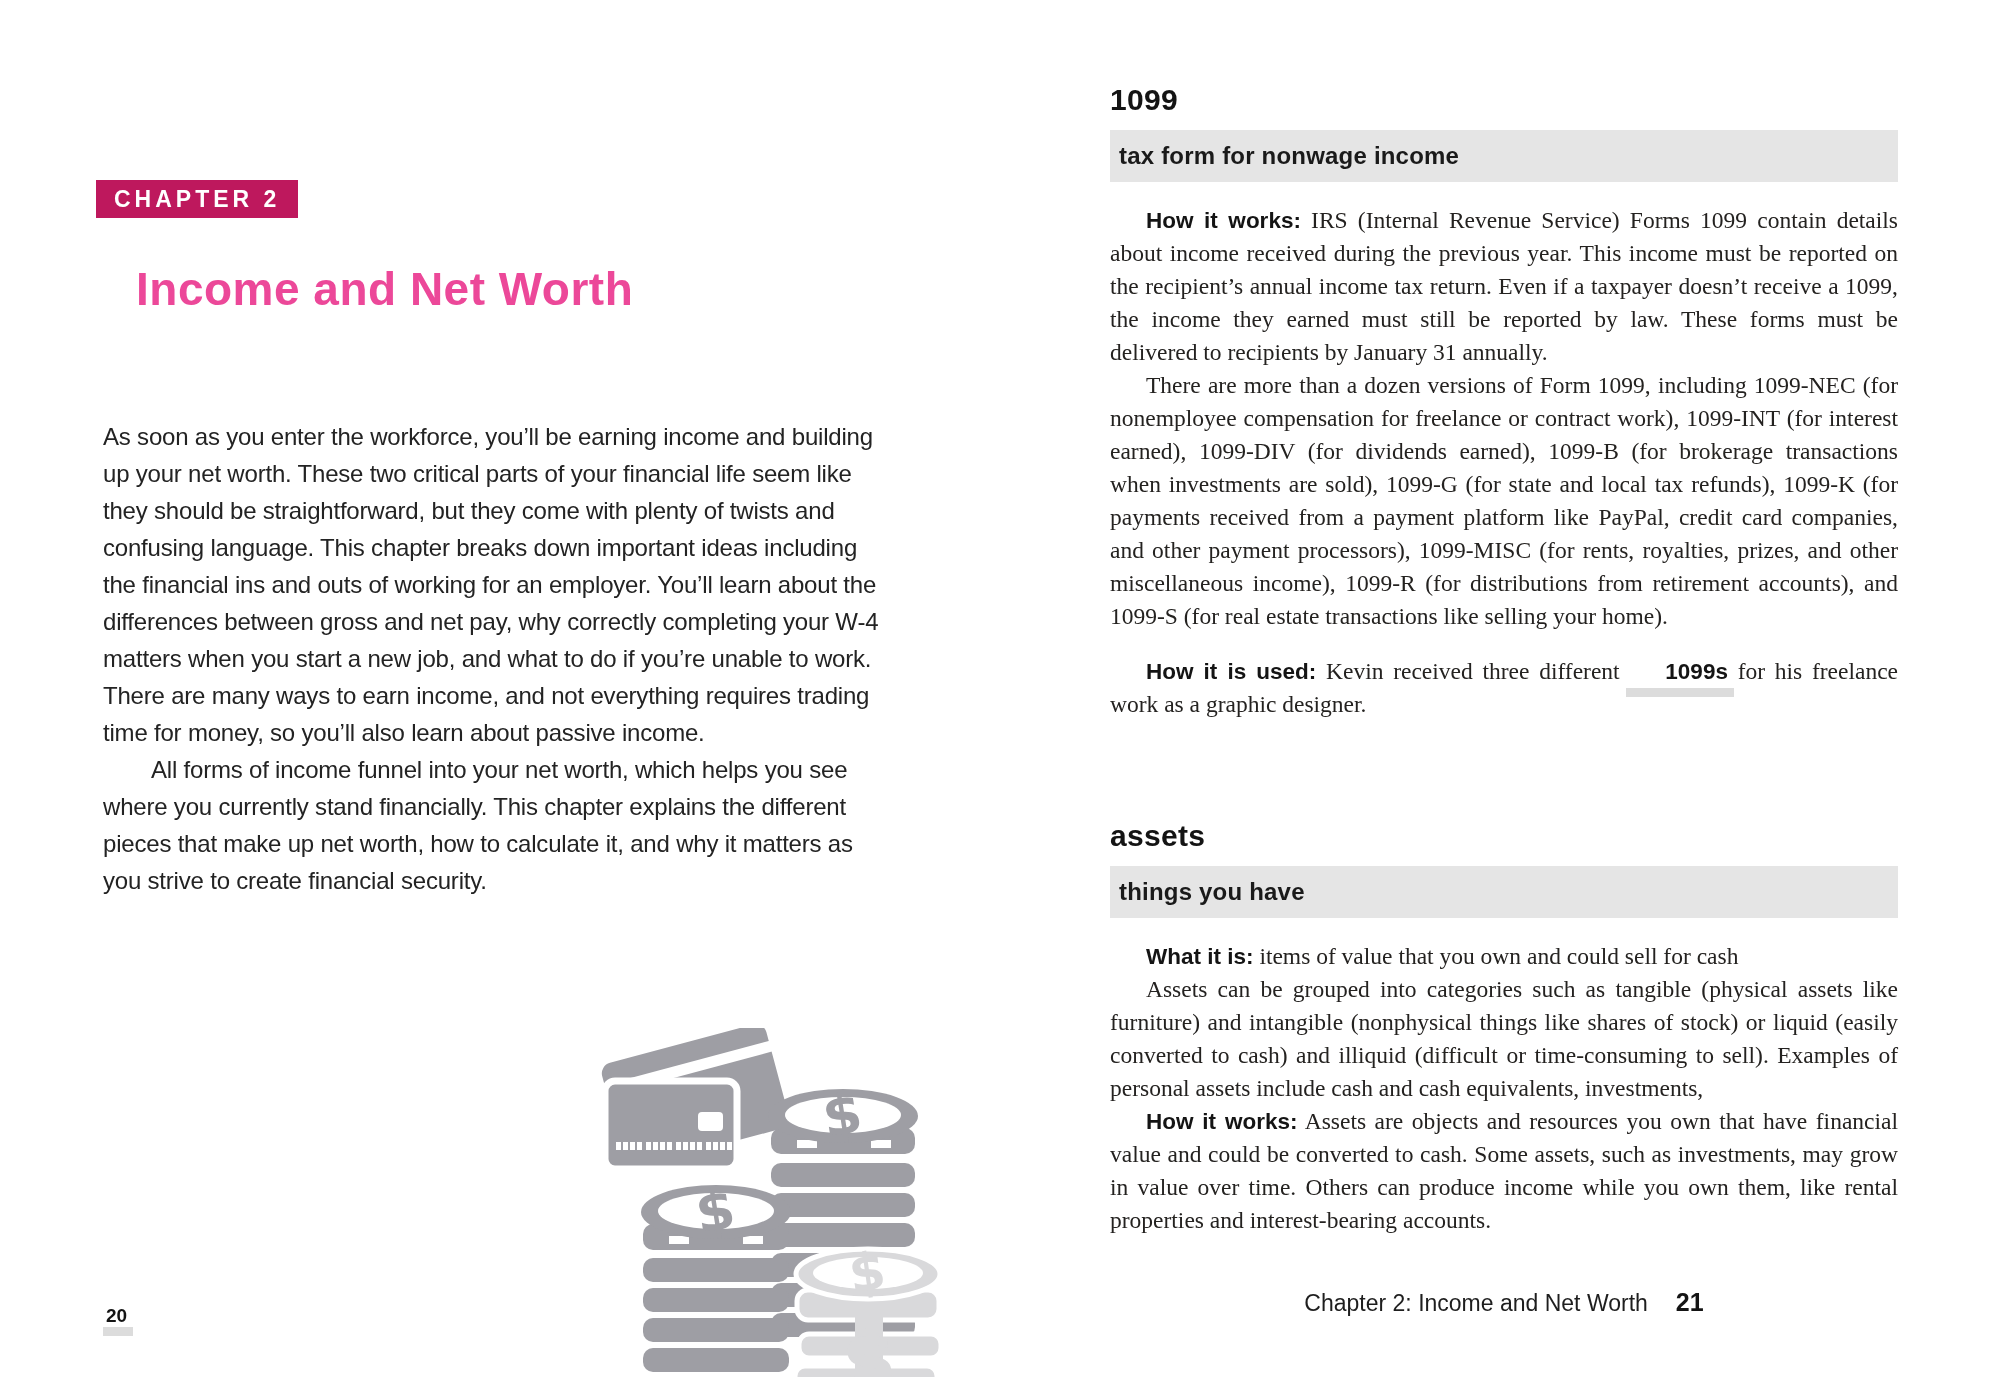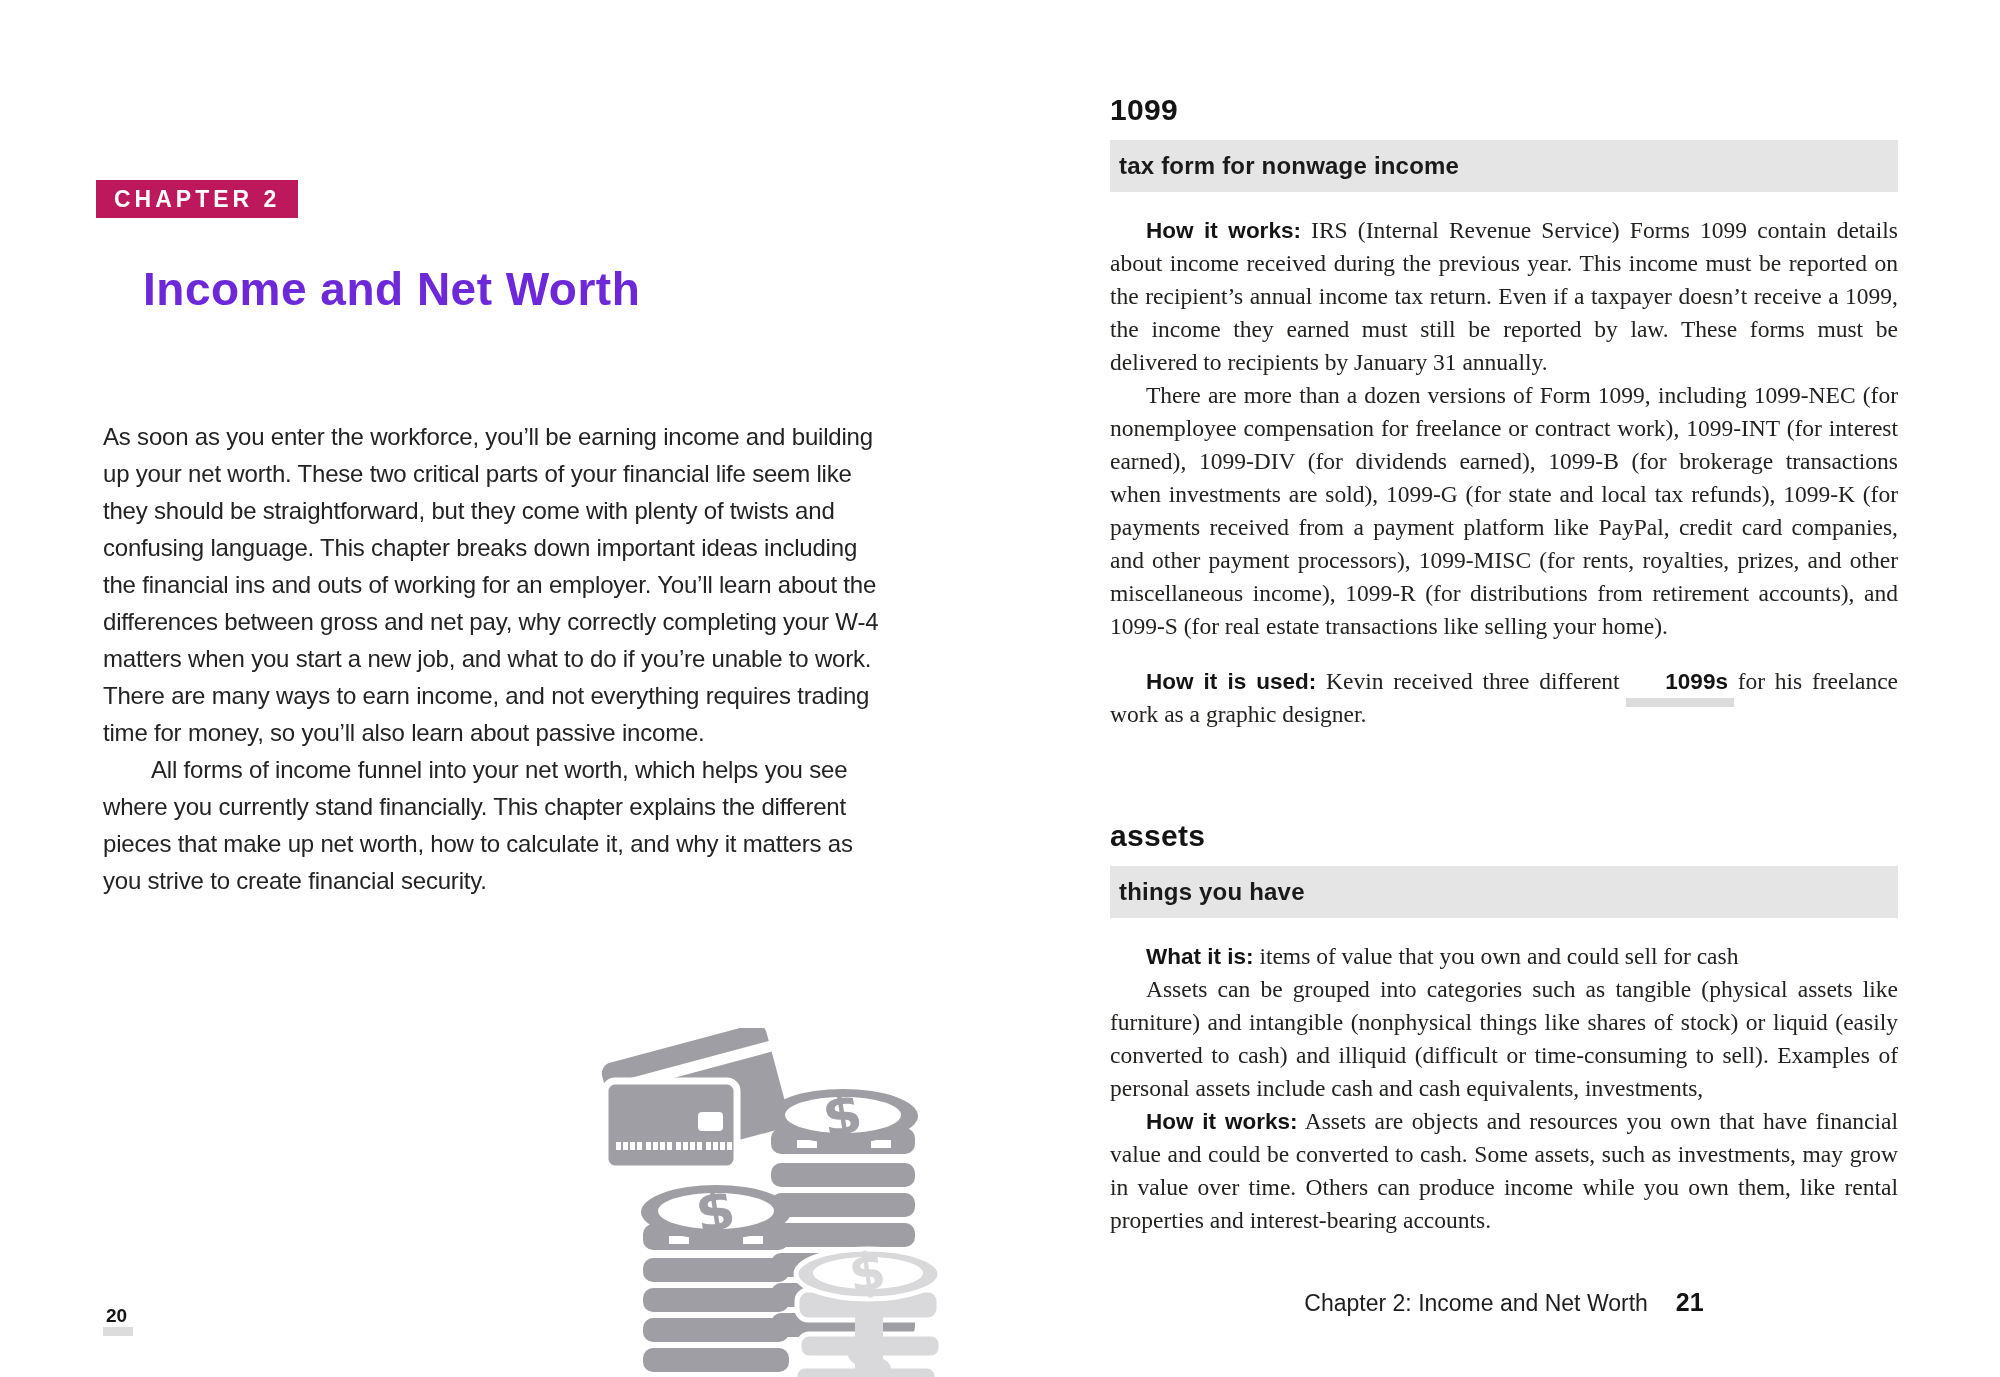--- a/index.html
+++ b/index.html
@@ -13,23 +13,23 @@
   }
   
   .chapter-badge{
     position:absolute;left:96px;top:180px;
     background:#be185d;color:#ffffff;
     font-size:23px;font-weight:bold;letter-spacing:4px;
     padding:8px 18px 7px 18px;
     line-height:1;
   }
   .chapter-title{
-    position:absolute;left:143px;top:262px;
+    position:absolute;left:136px;top:262px;
     font-size:46px;font-weight:bold;letter-spacing:0.5px;
-    color:#6d28d9;margin:0;
+    color:#ec4899;margin:0;
   }
   .left-body{
     position:absolute;left:103px;top:418px;width:790px;
     font-size:24px;line-height:37px;color:#232323;
     letter-spacing:-0.2px;
   }
   .left-body p{margin:0;}
   .left-body p.indented{text-indent:48px;}
   .folio-left{
     position:absolute;left:106px;top:1283px;
@@ -154,21 +154,21 @@
       <ellipse cx="283" cy="245" rx="55" ry="16" fill="#ffffff"></ellipse>
       <text x="283" y="262" text-anchor="middle" font-family="DejaVu Sans, sans-serif" font-size="52" font-weight="bold" fill="#d9d9db" transform="rotate(-8 283 250)">$</text>
       <text x="284" y="360" text-anchor="middle" font-family="DejaVu Sans, sans-serif" font-size="80" font-weight="bold" fill="#d9d9db">$</text>
     </g>
   </svg>
 
   <div class="folio-left">
     <span class="underbar">20</span>
   </div>
 
-  <div class="rp-section" style="top:94px;">
+  <div class="rp-section" style="top:84px;">
     <h2 class="rp-term">1099</h2>
     <div class="rp-band">tax form for nonwage income</div>
 
 
     <p class="rp-entry"><span class="lead">How it works:</span><span> IRS (Internal Revenue Service) Forms 1099 contain details about income received during the previous year. This income must be reported on the recipient’s annual income tax return. Even if a taxpayer doesn’t receive a 1099, the income they earned must still be reported by law. These forms must be delivered to recipients by January 31 annually.</span></p>
 
     <p class="rp-entry">There are more than a dozen versions of Form 1099, including 1099-NEC (for nonemployee compensation for freelance or contract work), 1099-INT (for interest earned), 1099-DIV (for dividends earned), 1099-B (for brokerage transactions when investments are sold), 1099-G (for state and local tax refunds), 1099-K (for payments received from a payment platform like PayPal, credit card companies, and other payment processors), 1099-MISC (for rents, royalties, prizes, and other miscellaneous income), 1099-R (for distributions from retirement accounts), and 1099-S (for real estate transactions like selling your home).</p>
 
     <p class="rp-entry"><span class="lead">How it is used:</span><span> Kevin received three different </span><span class="bold-sans underbar">1099s</span><span> for his freelance work as a graphic designer.</span></p>
   </div>

